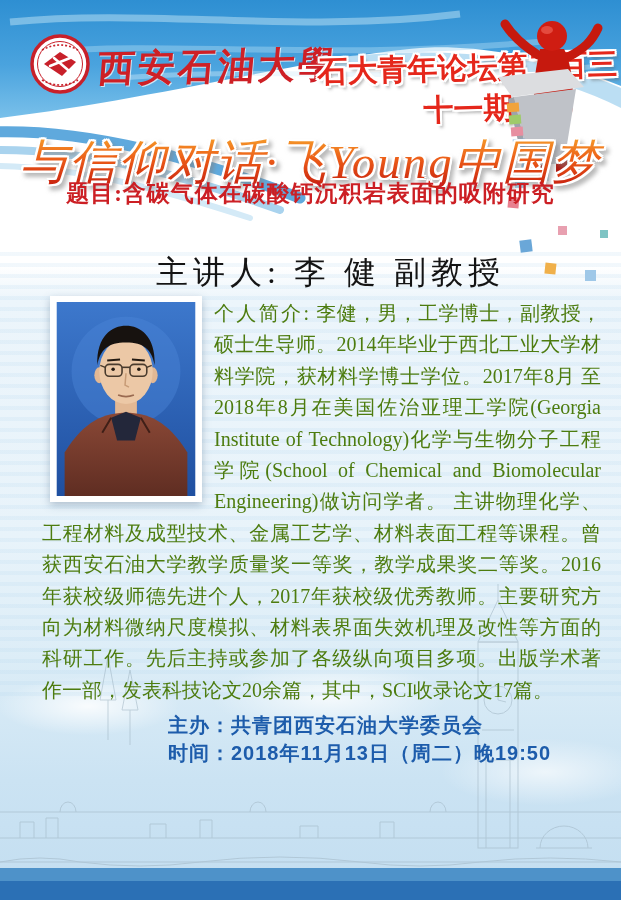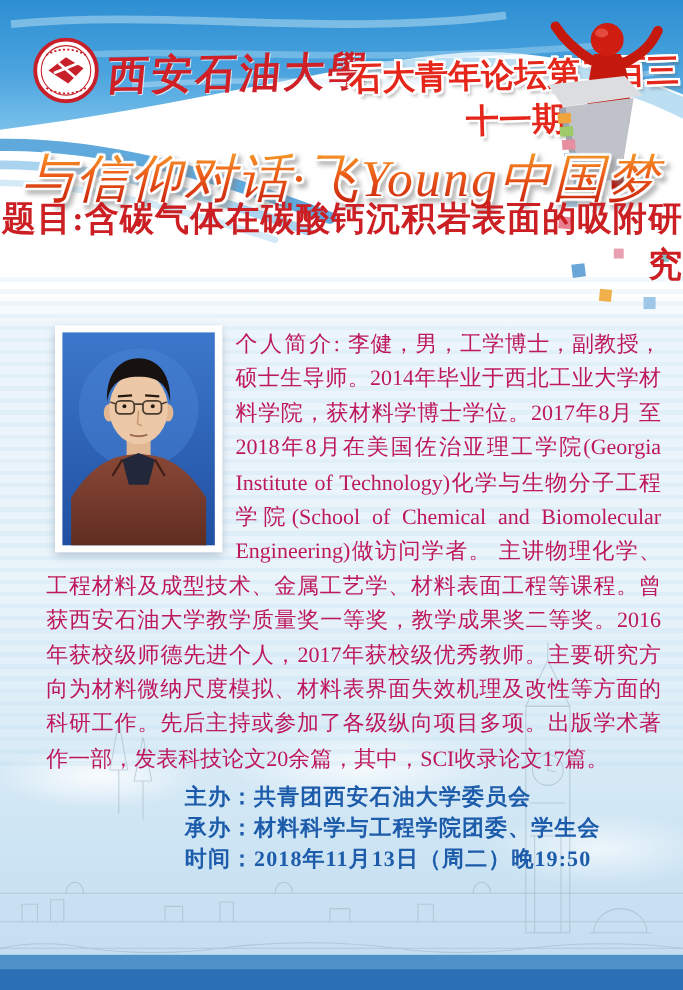--- a/index.html
+++ b/index.html
@@ -26,35 +26,35 @@
                   -2px -2px 0 #fff,2px 2px 0 #fff,-2px 2px 0 #fff,2px -2px 0 #fff,3px 4px 3px rgba(90,90,90,.45);}
   .figure-art{position:absolute;left:480px;top:15px;}
   .main-title{position:absolute;left:0;right:0;top:100px;text-align:center;
       font-family:"Liberation Serif",serif;font-weight:normal;font-style:italic;
       font-size:47px;letter-spacing:2px;color:#d6260f;
       filter:drop-shadow(2px 0 0 #fff) drop-shadow(-2px 0 0 #fff) drop-shadow(0 2px 0 #fff)
              drop-shadow(0 -2px 0 #fff) drop-shadow(3px 4px 2px rgba(130,130,130,.55));}
   @supports (-webkit-background-clip:text){
     .main-title{background:linear-gradient(180deg,#f8ae2e 0%,#ec5c18 45%,#c1150d 95%);
       -webkit-background-clip:text;background-clip:text;color:transparent;}}
-  .topic{position:absolute;left:0;right:0;text-align:right;color:#cc1f24;
-      font-family:"Liberation Serif",serif;font-weight:600;font-size:31px;letter-spacing:1px;}
+  .topic{position:absolute;left:0;right:0;text-align:center;color:#cc1f24;
+      font-family:"Liberation Serif",serif;font-weight:600;font-size:23px;letter-spacing:1px;}
   .topic1{top:178px;}
   .topic2{top:214px;}
   .speaker{position:absolute;left:40px;right:0;top:251px;text-align:center;color:#141414;
       font-family:"Liberation Serif",serif;font-size:32px;letter-spacing:5px;}
   .bio{position:absolute;left:42px;right:20px;top:298px;
-      font-family:"Liberation Serif",serif;font-size:20px;line-height:31.4px;color:#be185d;
+      font-family:"Liberation Serif",serif;font-size:20px;line-height:31.4px;color:#4d7c0f;
       text-align:justify;}
   .photo-frame{float:left;width:140px;height:194px;background:#fff;border:6px solid #fff;
       margin:-2px 12px 4px 8px;box-shadow:0 3px 8px rgba(60,90,120,.35);}
   .photo-frame svg{display:block;}
   .bio-label{letter-spacing:2px;}
   .footer-info{position:absolute;left:168px;top:712px;color:#1d5cab;font-weight:700;
-      font-size:20px;line-height:27.8px;letter-spacing:1px;font-family:Liberation Serif, serif;}
+      font-size:20px;line-height:27.8px;letter-spacing:1px;}
   .footer-bar-light{position:absolute;left:0;right:0;bottom:19px;height:13px;background:#4e92c9;}
   .footer-bar-dark{position:absolute;left:0;right:0;bottom:0;height:19px;background:#2b70b5;}
 </style>
 </head>
 <body>
 
 <div class="poster">
   <div class="bg"></div>
   <div class="bands"></div>
 
@@ -154,20 +154,21 @@
       <rect x="65" y="248" width="11" height="11" fill="#f0b04a" transform="rotate(6 70 253)"></rect>
       <rect x="105" y="255" width="11" height="11" fill="#9fc8e8"></rect>
       <rect x="120" y="215" width="8" height="8" fill="#7fc4c4"></rect>
     </g>
   </svg>
 
   <h1 class="main-title">与信仰对话·飞Young中国梦</h1>
 
   <div class="topic topic1">题目:含碳气体在碳酸钙沉积岩表面的吸附研究</div>
 
+  <div class="speaker">主讲人: 李 健 副教授</div>
 
   <div class="bio">
     <div class="photo-frame">
       <svg width="140" height="194" viewBox="0 0 140 196">
         <defs>
           <linearGradient id="pbg" x1="0" y1="0" x2="0" y2="1">
             <stop offset="0" stop-color="#3d78cc"></stop>
             <stop offset="1" stop-color="#1f4fa0"></stop>
           </linearGradient>
           <linearGradient id="jacket" x1="0" y1="0" x2="0" y2="1">
@@ -196,19 +197,18 @@
         <circle cx="83" cy="68" r="1.8" fill="#241a12"></circle>
         <path d="M70,72 L69,84 L73,86" stroke="#c79b76" stroke-width="1.5" fill="none"></path>
         <path d="M62,94 Q70,97 78,94" stroke="#9a6a50" stroke-width="1.8" fill="none"></path>
       </svg>
     </div>
     <p style="margin:0"><span class="bio-label">个人简介:</span><span> 李健，男，工学博士，副教授，硕士生导师。2014年毕业于西北工业大学材料学院，获材料学博士学位。2017年8月 至2018年8月在美国佐治亚理工学院(Georgia Institute of Technology)化学与生物分子工程学院(School of Chemical and Biomolecular Engineering)做访问学者。 主讲物理化学、工程材料及成型技术、金属工艺学、材料表面工程等课程。曾获西安石油大学教学质量奖一等奖，教学成果奖二等奖。2016年获校级师德先进个人，2017年获校级优秀教师。主要研究方向为材料微纳尺度模拟、材料表界面失效机理及改性等方面的科研工作。先后主持或参加了各级纵向项目多项。出版学术著作一部，发表科技论文20余篇，其中，SCI收录论文17篇。</span></p>
   </div>
 
   <div class="footer-info">
     <div><span>主办：</span><span>共青团西安石油大学委员会</span></div>
-    <div><span>承办：</span><span>材料科学与工程学院团委、学生会</span></div>
     <div><span>时间：</span><span>2018年11月13日（周二）晚19:50</span></div>
   </div>
 
   <div class="footer-bar-light"></div>
   <div class="footer-bar-dark"></div>
 </div>
 
 </body></html>

